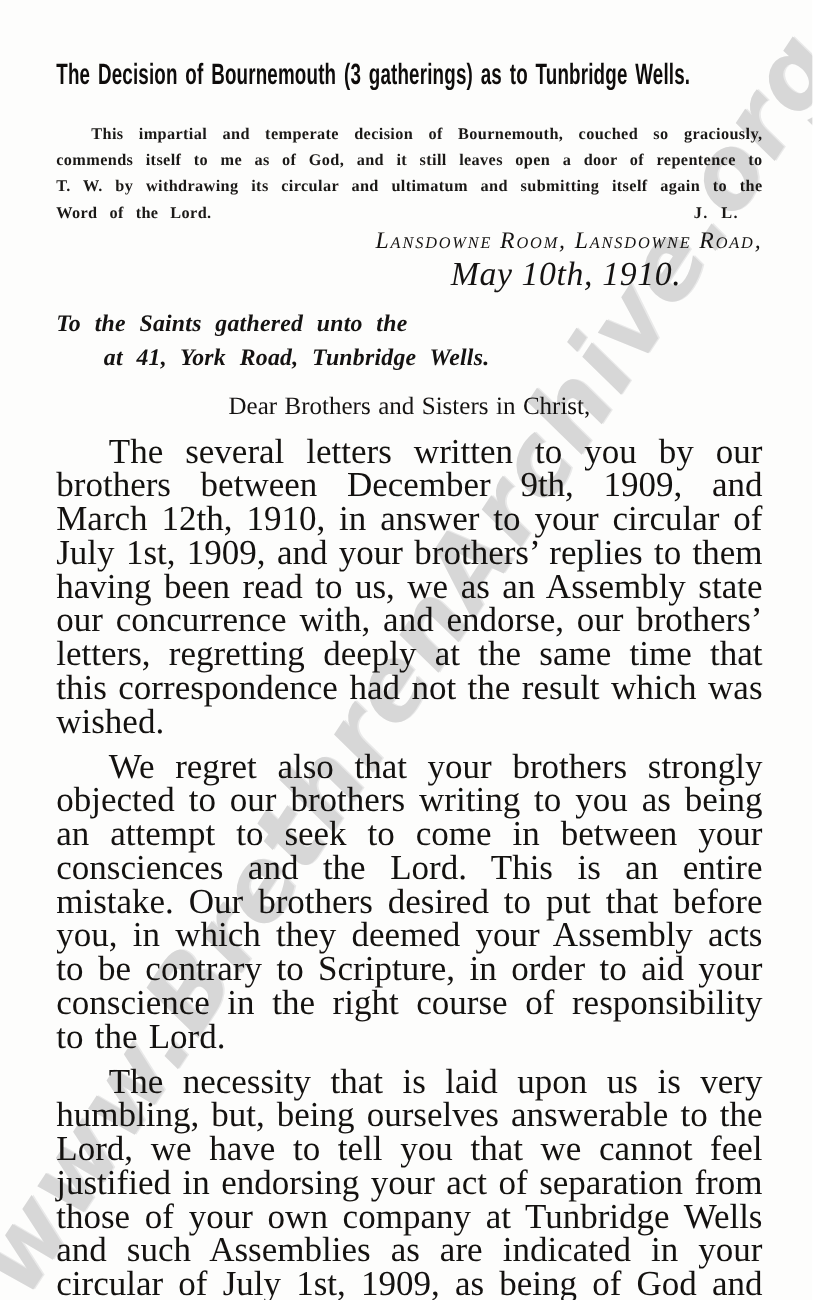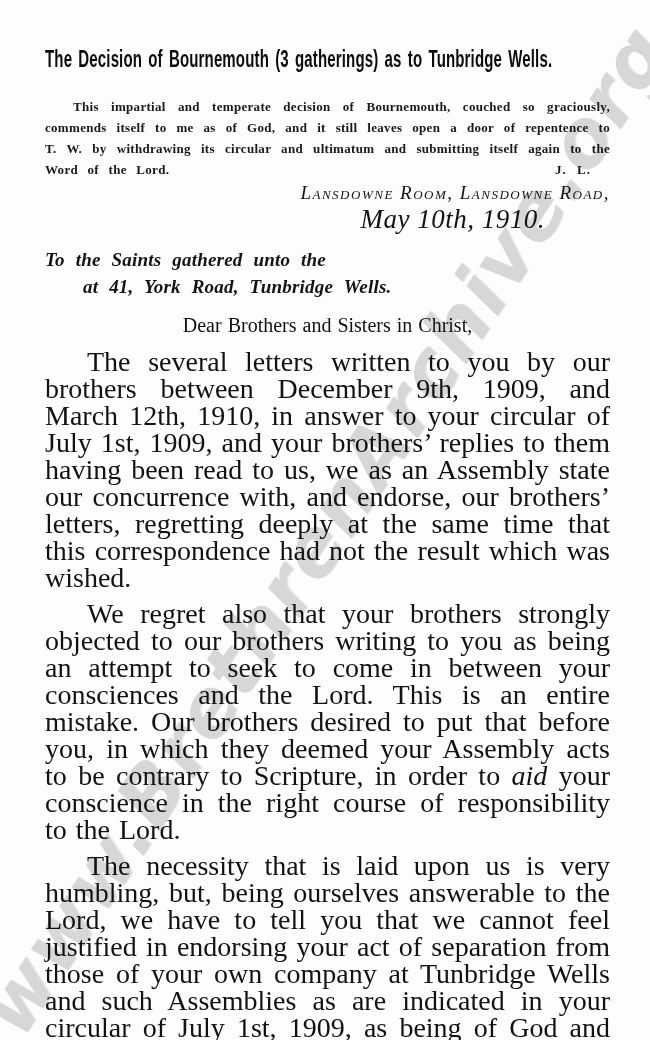--- a/index.html
+++ b/index.html
@@ -103,21 +103,21 @@
   }
   .body-p {
     margin-top: 9px;
     font-size: 28px;
     line-height: 27px;
     text-align: justify;
     text-indent: 42px;
     word-spacing: 2px;
     color: #141210;
   }
-  .body-p .em { font-style: italic; }
+  .body-p .em { }
 </style>
 </head>
 <body>
 
 <div class="page">
 
   <div class="watermark">www.BrethrenArchive.org</div>
 
   <div class="content">
 

